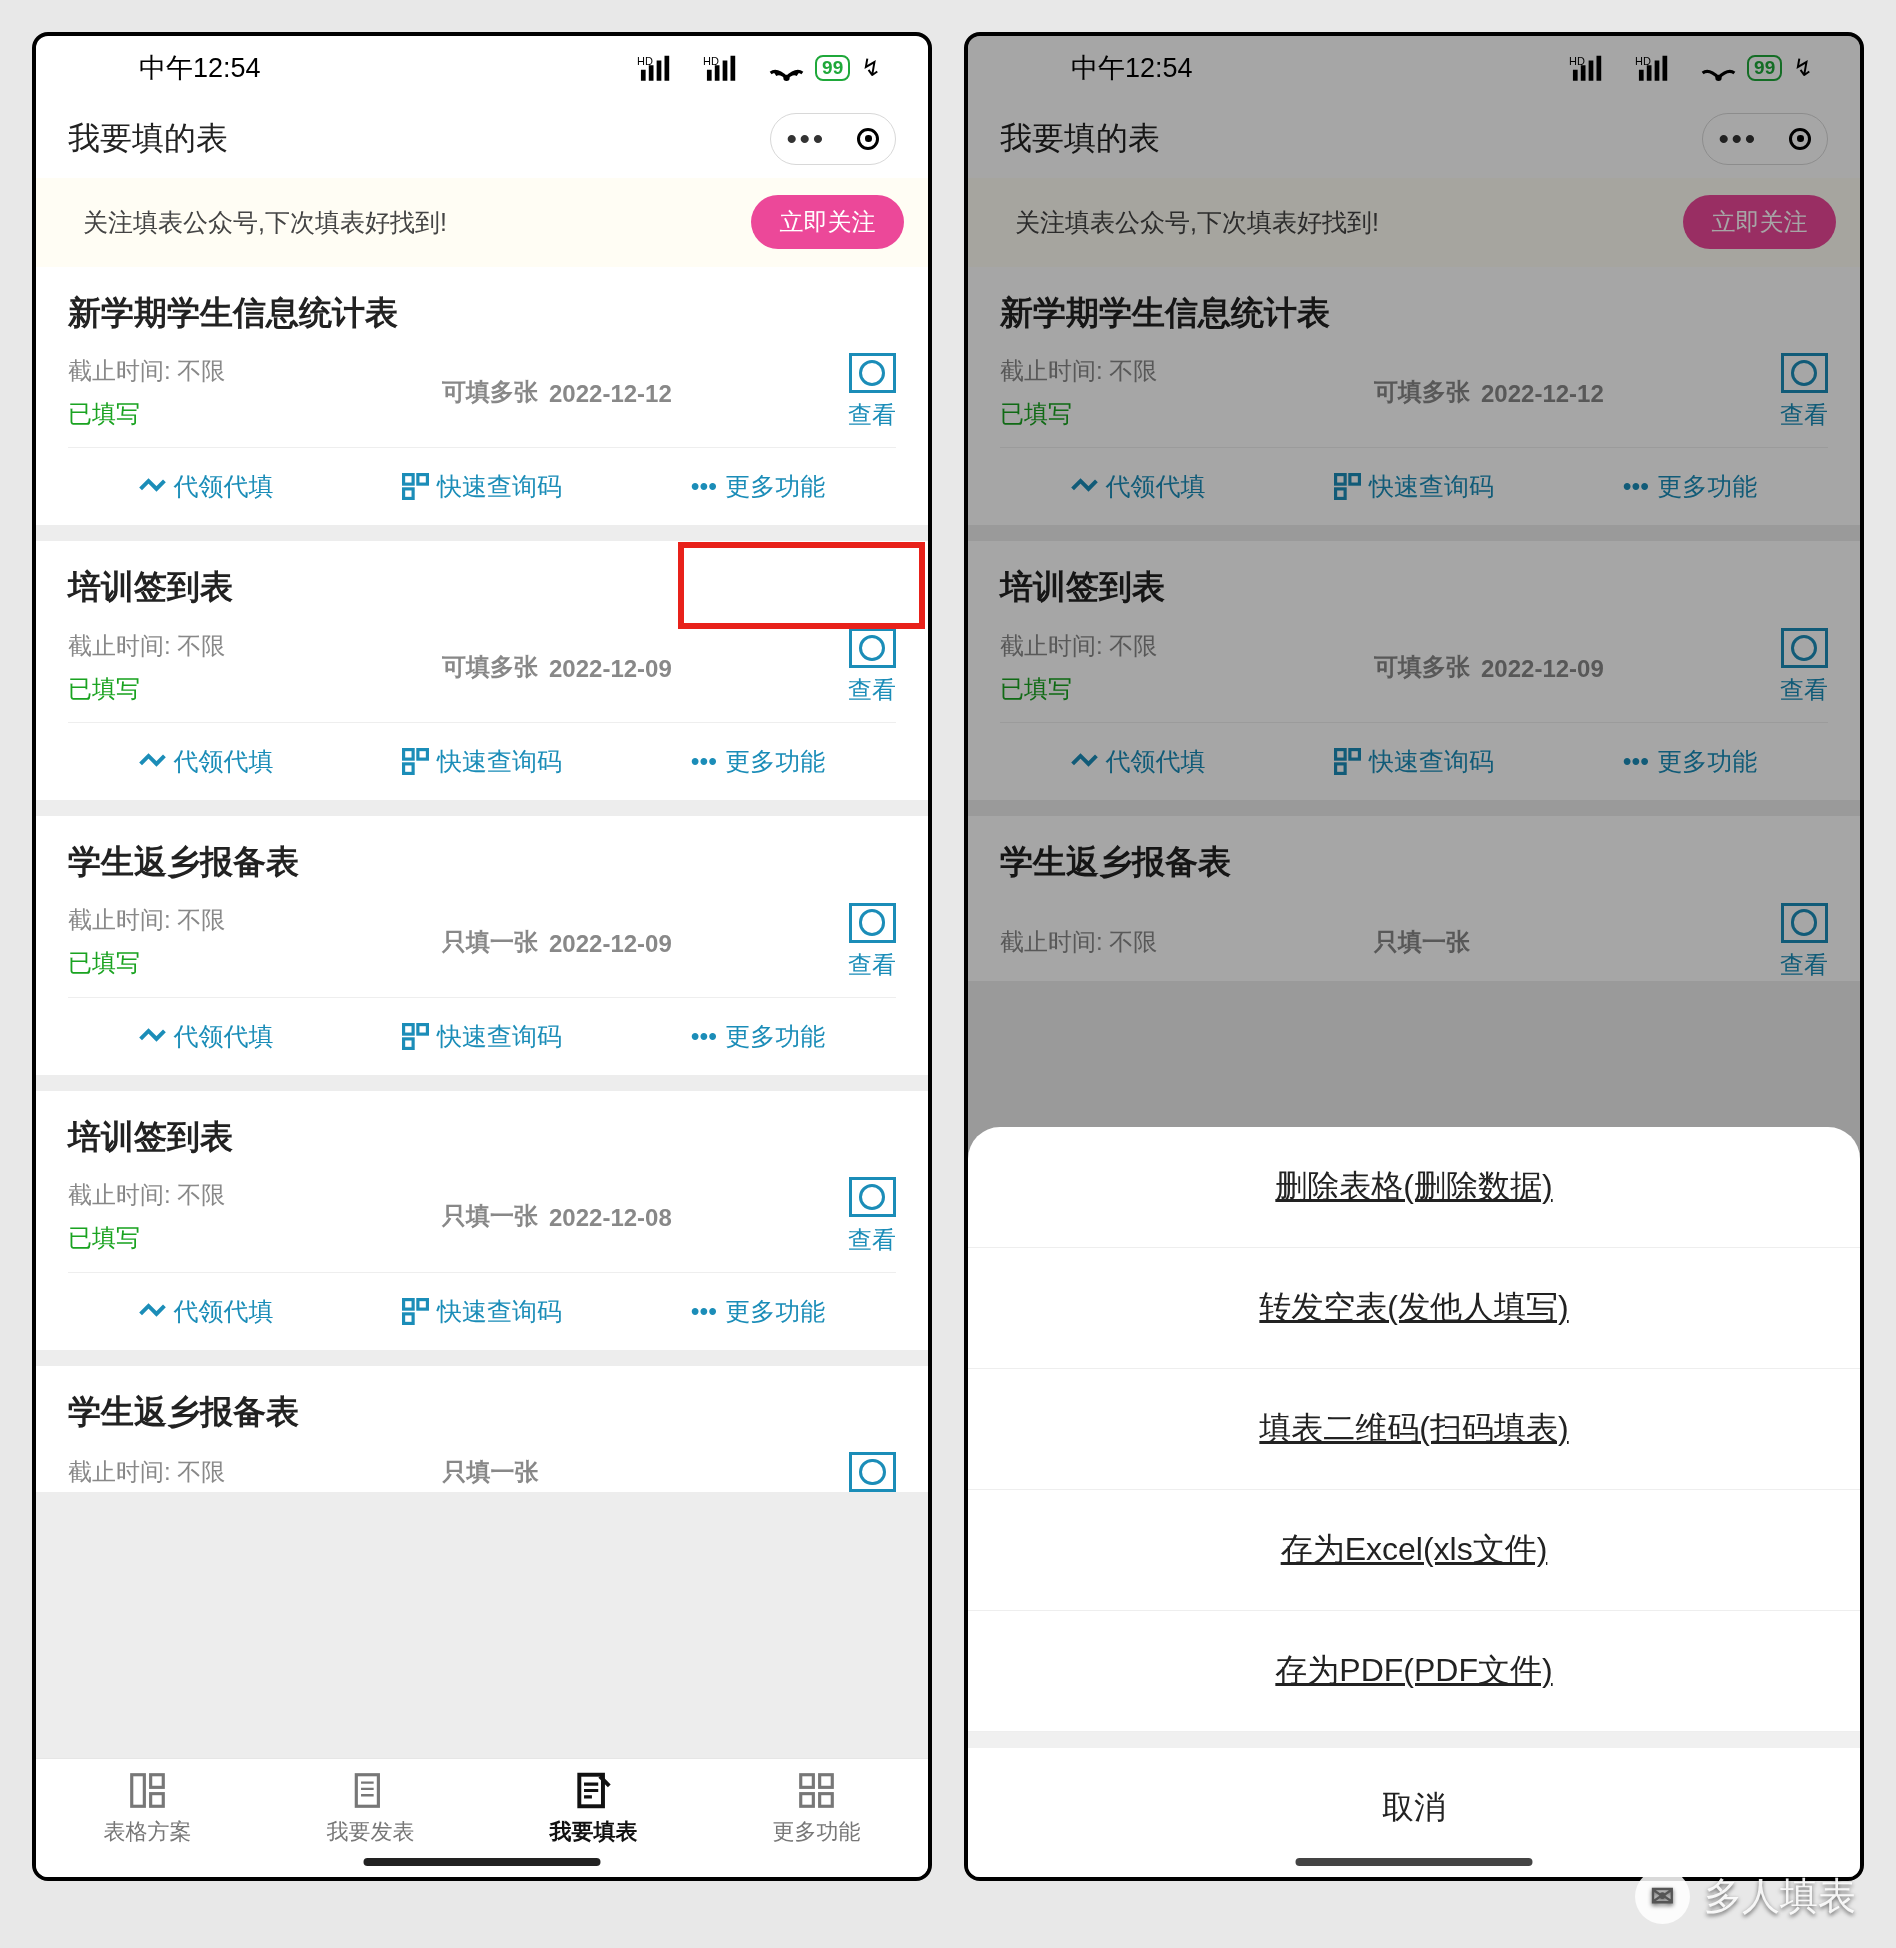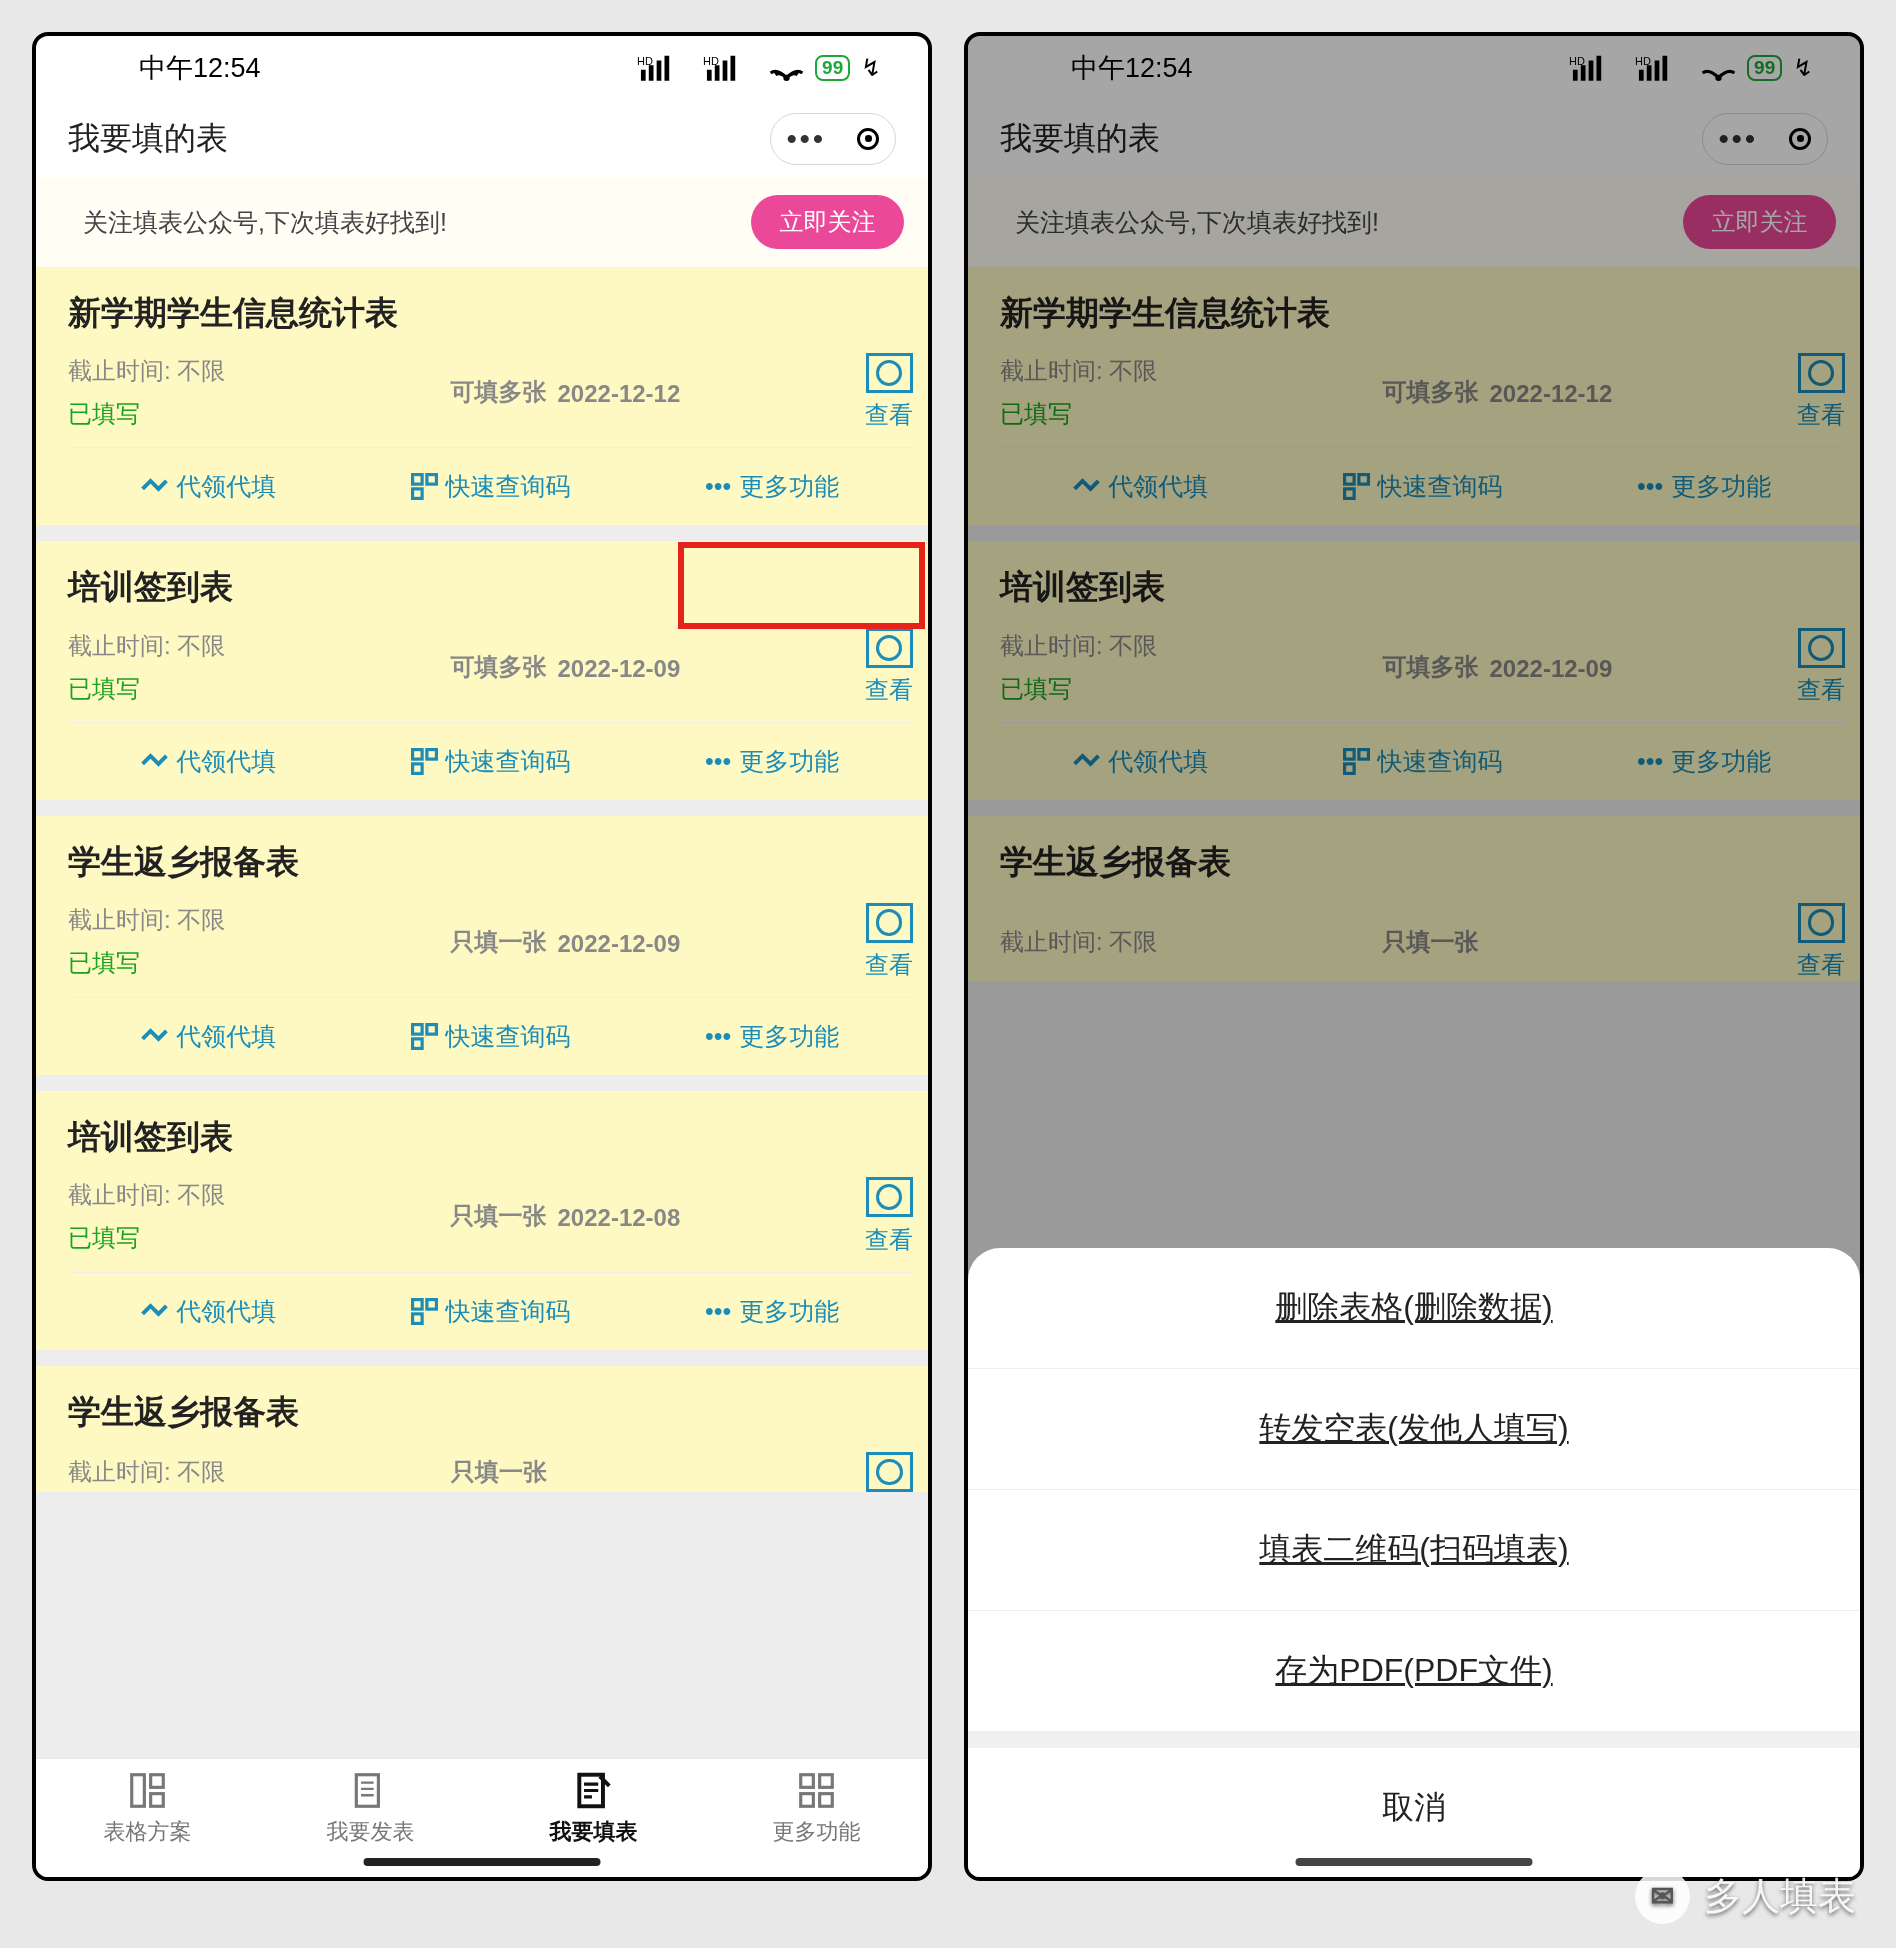--- a/index.html
+++ b/index.html
@@ -60,21 +60,21 @@
     background: #fffdf4;
     display: flex; align-items: center; justify-content: space-between;
     padding: 17.4px 24px 17.4px 47px;
     font-size: 25px; color: #444;
   }
   .banner-btn {
     background: #ec4899; color: #fff; border-radius: 32px;
     padding: 11px 28.4px; font-size: 24px;
   }
   .list { flex: 1; overflow: hidden; background: #ededed; }
-  .card { background: #fef9c3; margin-bottom: 16px; padding: 24px 15px 0 32px; }
+  .card { background: #ffffff; margin-bottom: 16px; padding: 24px 32px 0 32px; }
   .card-title { font-size: 33px; font-weight: 600; color: #222; margin-bottom: 17.4px; }
   .card-mid { display: flex; align-items: center; margin-bottom: 6.3px; }
   .card-left { flex: 1; display: flex; flex-direction: column; gap: 11px; font-size: 24px; color: #888; }
   .filled { color: #1aa321; }
   .card-center { flex: 1; display: flex; align-items: flex-end; gap: 11px; font-size: 24px; color: #888; padding-right: 32px; font-weight: bold; }
   .view-btn { display: flex; flex-direction: column; align-items: center; gap: 6.3px; color: #1b8db8; font-size: 24px; }
   .eye { width: 47px; height: 40px; border: 3.2px solid #1b8db8; display:flex; align-items:center; justify-content:center; }
   .eye::after { content:""; width: 20.5px; height: 20.5px; border: 3.2px solid #1b8db8; border-radius: 50%; }
   .card-actions { display: flex; border-top: 1.6px solid #eee; margin-top: 16px; }
   .action { flex:1; display:flex; align-items:center; justify-content:center; gap:8px; padding: 22px 0; color:#1b8db8; font-size:25px; font-weight:500; }
@@ -499,20 +499,21 @@
               <span>查看</span>
             </div>
         </div>
       </div>
     </div>
 
     <div class="sheet">
       <div class="sheet-item">删除表格(删除数据)</div>
       <div class="sheet-item">转发空表(发他人填写)</div>
       <div class="sheet-item">填表二维码(扫码填表)</div>
+      <div class="sheet-item">存为Excel(xls文件)</div>
       <div class="sheet-item">存为PDF(PDF文件)</div>
       <div class="sheet-gap"></div>
       <div class="sheet-cancel">取消</div>
       <div class="home-indicator" style="background:#444;"></div>
     </div>
   </div>
 
 </div>
 
 <div class="watermark">

